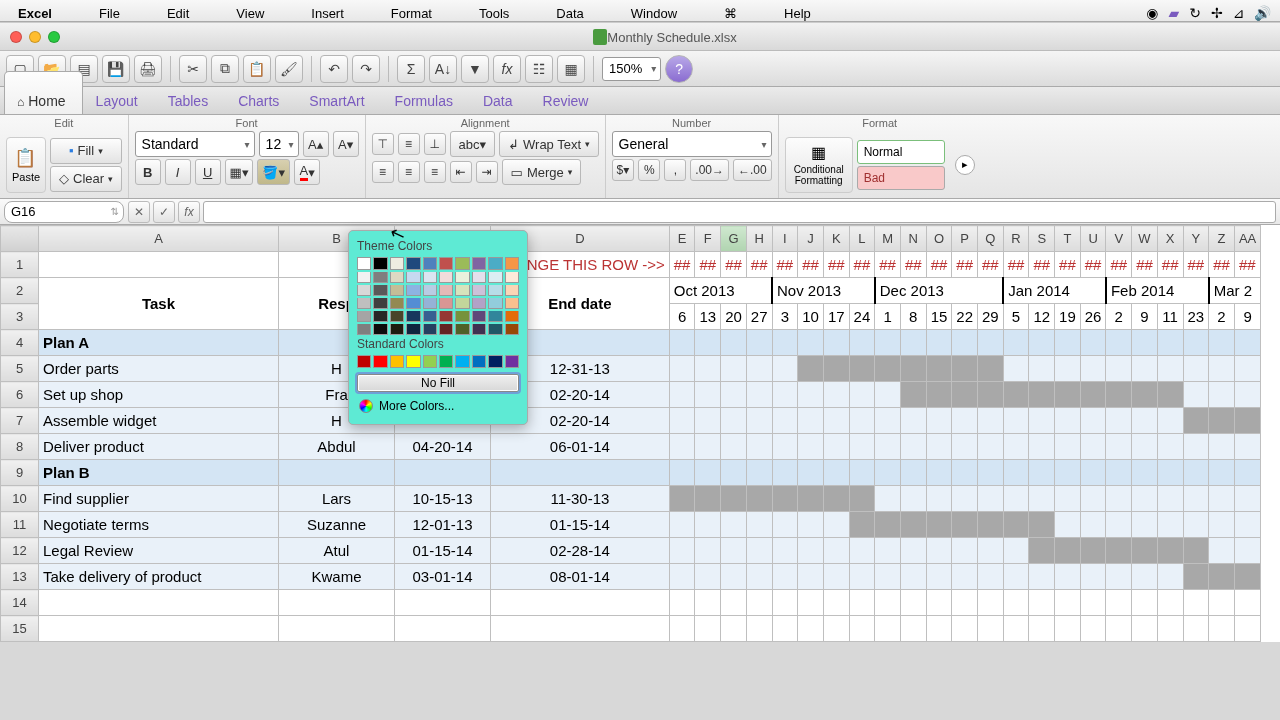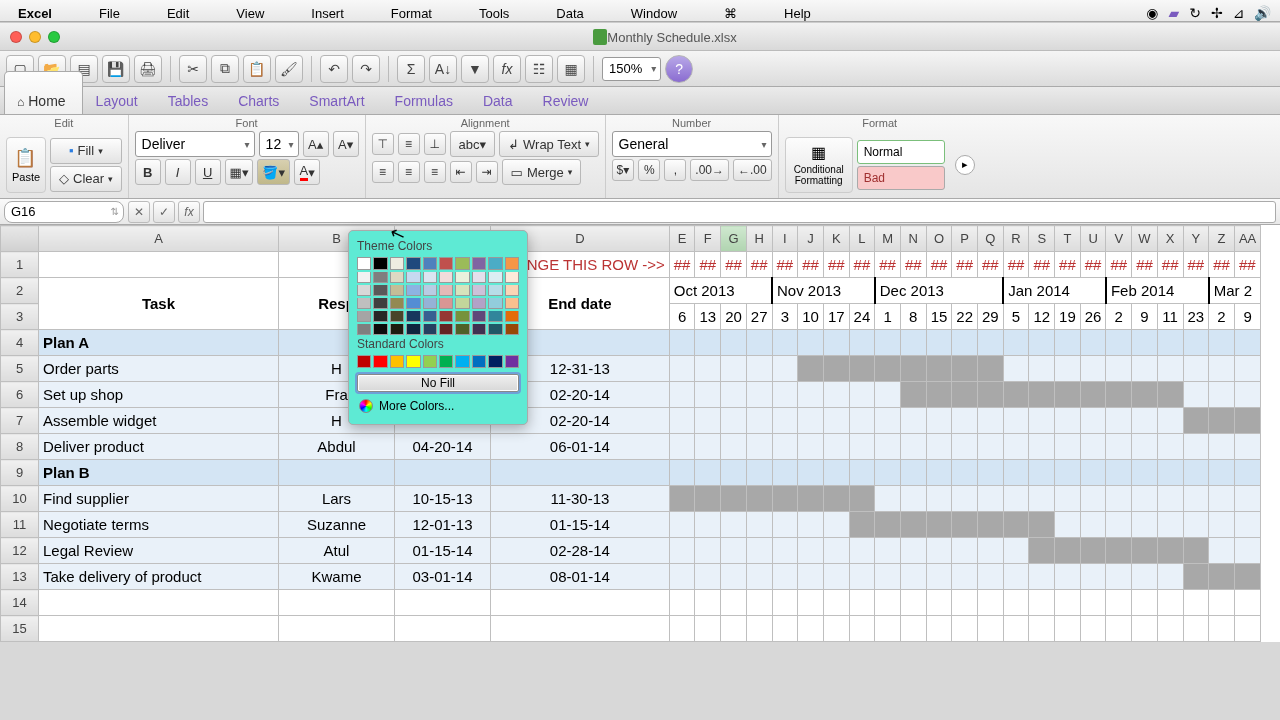--- a/index.html
+++ b/index.html
@@ -194,21 +194,21 @@
               <span style="font-size:9px">▾</span>
             </div>
         </div>
       </div>
     </div>
     <div class="rgroup">
       <div class="rgroup-label">Font</div>
       <div class="rcol">
         <div class="rrow">
           <div class="rsel font-name">
-              <span>Deliver</span>
+              <span>Standard</span>
             </div>
           <div class="rsel font-size">
               <span>12</span>
             </div>
           <div class="rbtn">A▴</div>
           <div class="rbtn">A▾</div>
         </div>
         <div class="rrow">
           <div class="rbtn">
               <b>B</b>

